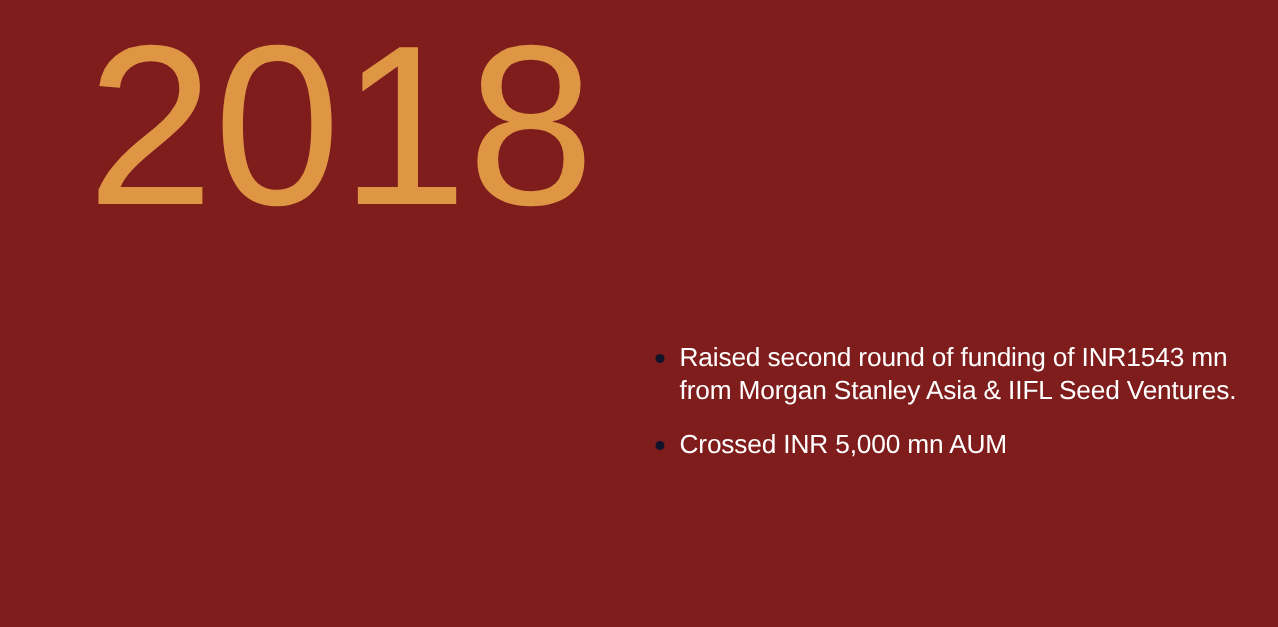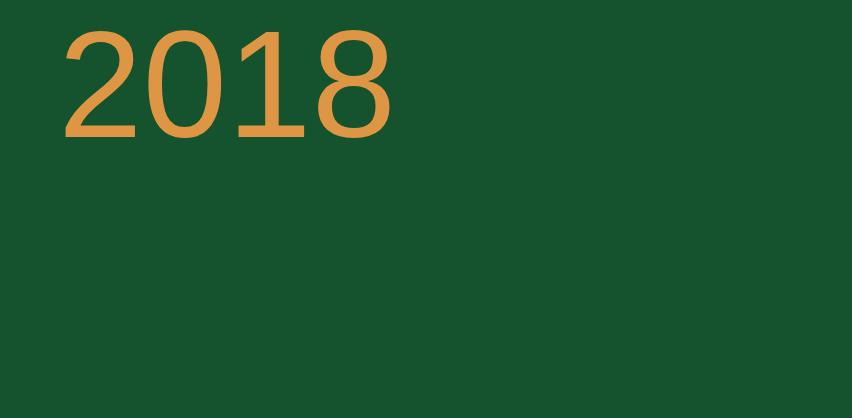--- a/index.html
+++ b/index.html
@@ -12,21 +12,21 @@
     width: 852px;
     height: 418px;
     overflow: hidden;
     font-family: "Liberation Sans", sans-serif;
   }
 
   #slide {
     position: relative;
     width: 852px;
     height: 418px;
-    background: #14532d;
+    background: #7f1d1d;
     overflow: hidden;
   }
 
   
   #year-block {
     position: absolute;
     left: 58px;
     top: 8px;
     width: 420px;
     height: 170px;
@@ -85,14 +85,27 @@
 </style>
 </head>
 <body>
 
 <div id="slide">
 
   <div id="year-block">
     <div id="year-text">2018</div>
   </div>
 
+  <div id="bullets">
+
+    <div class="bullet-row">
+      <span class="bullet-dot"></span>
+      <span class="bullet-text">Raised second round of funding of INR1543 mn from Morgan Stanley Asia &amp; IIFL Seed Ventures.</span>
+    </div>
+
+    <div class="bullet-row">
+      <span class="bullet-dot"></span>
+      <span class="bullet-text">Crossed INR 5,000 mn AUM</span>
+    </div>
+
+  </div>
 
 </div>
 
 </body></html>

